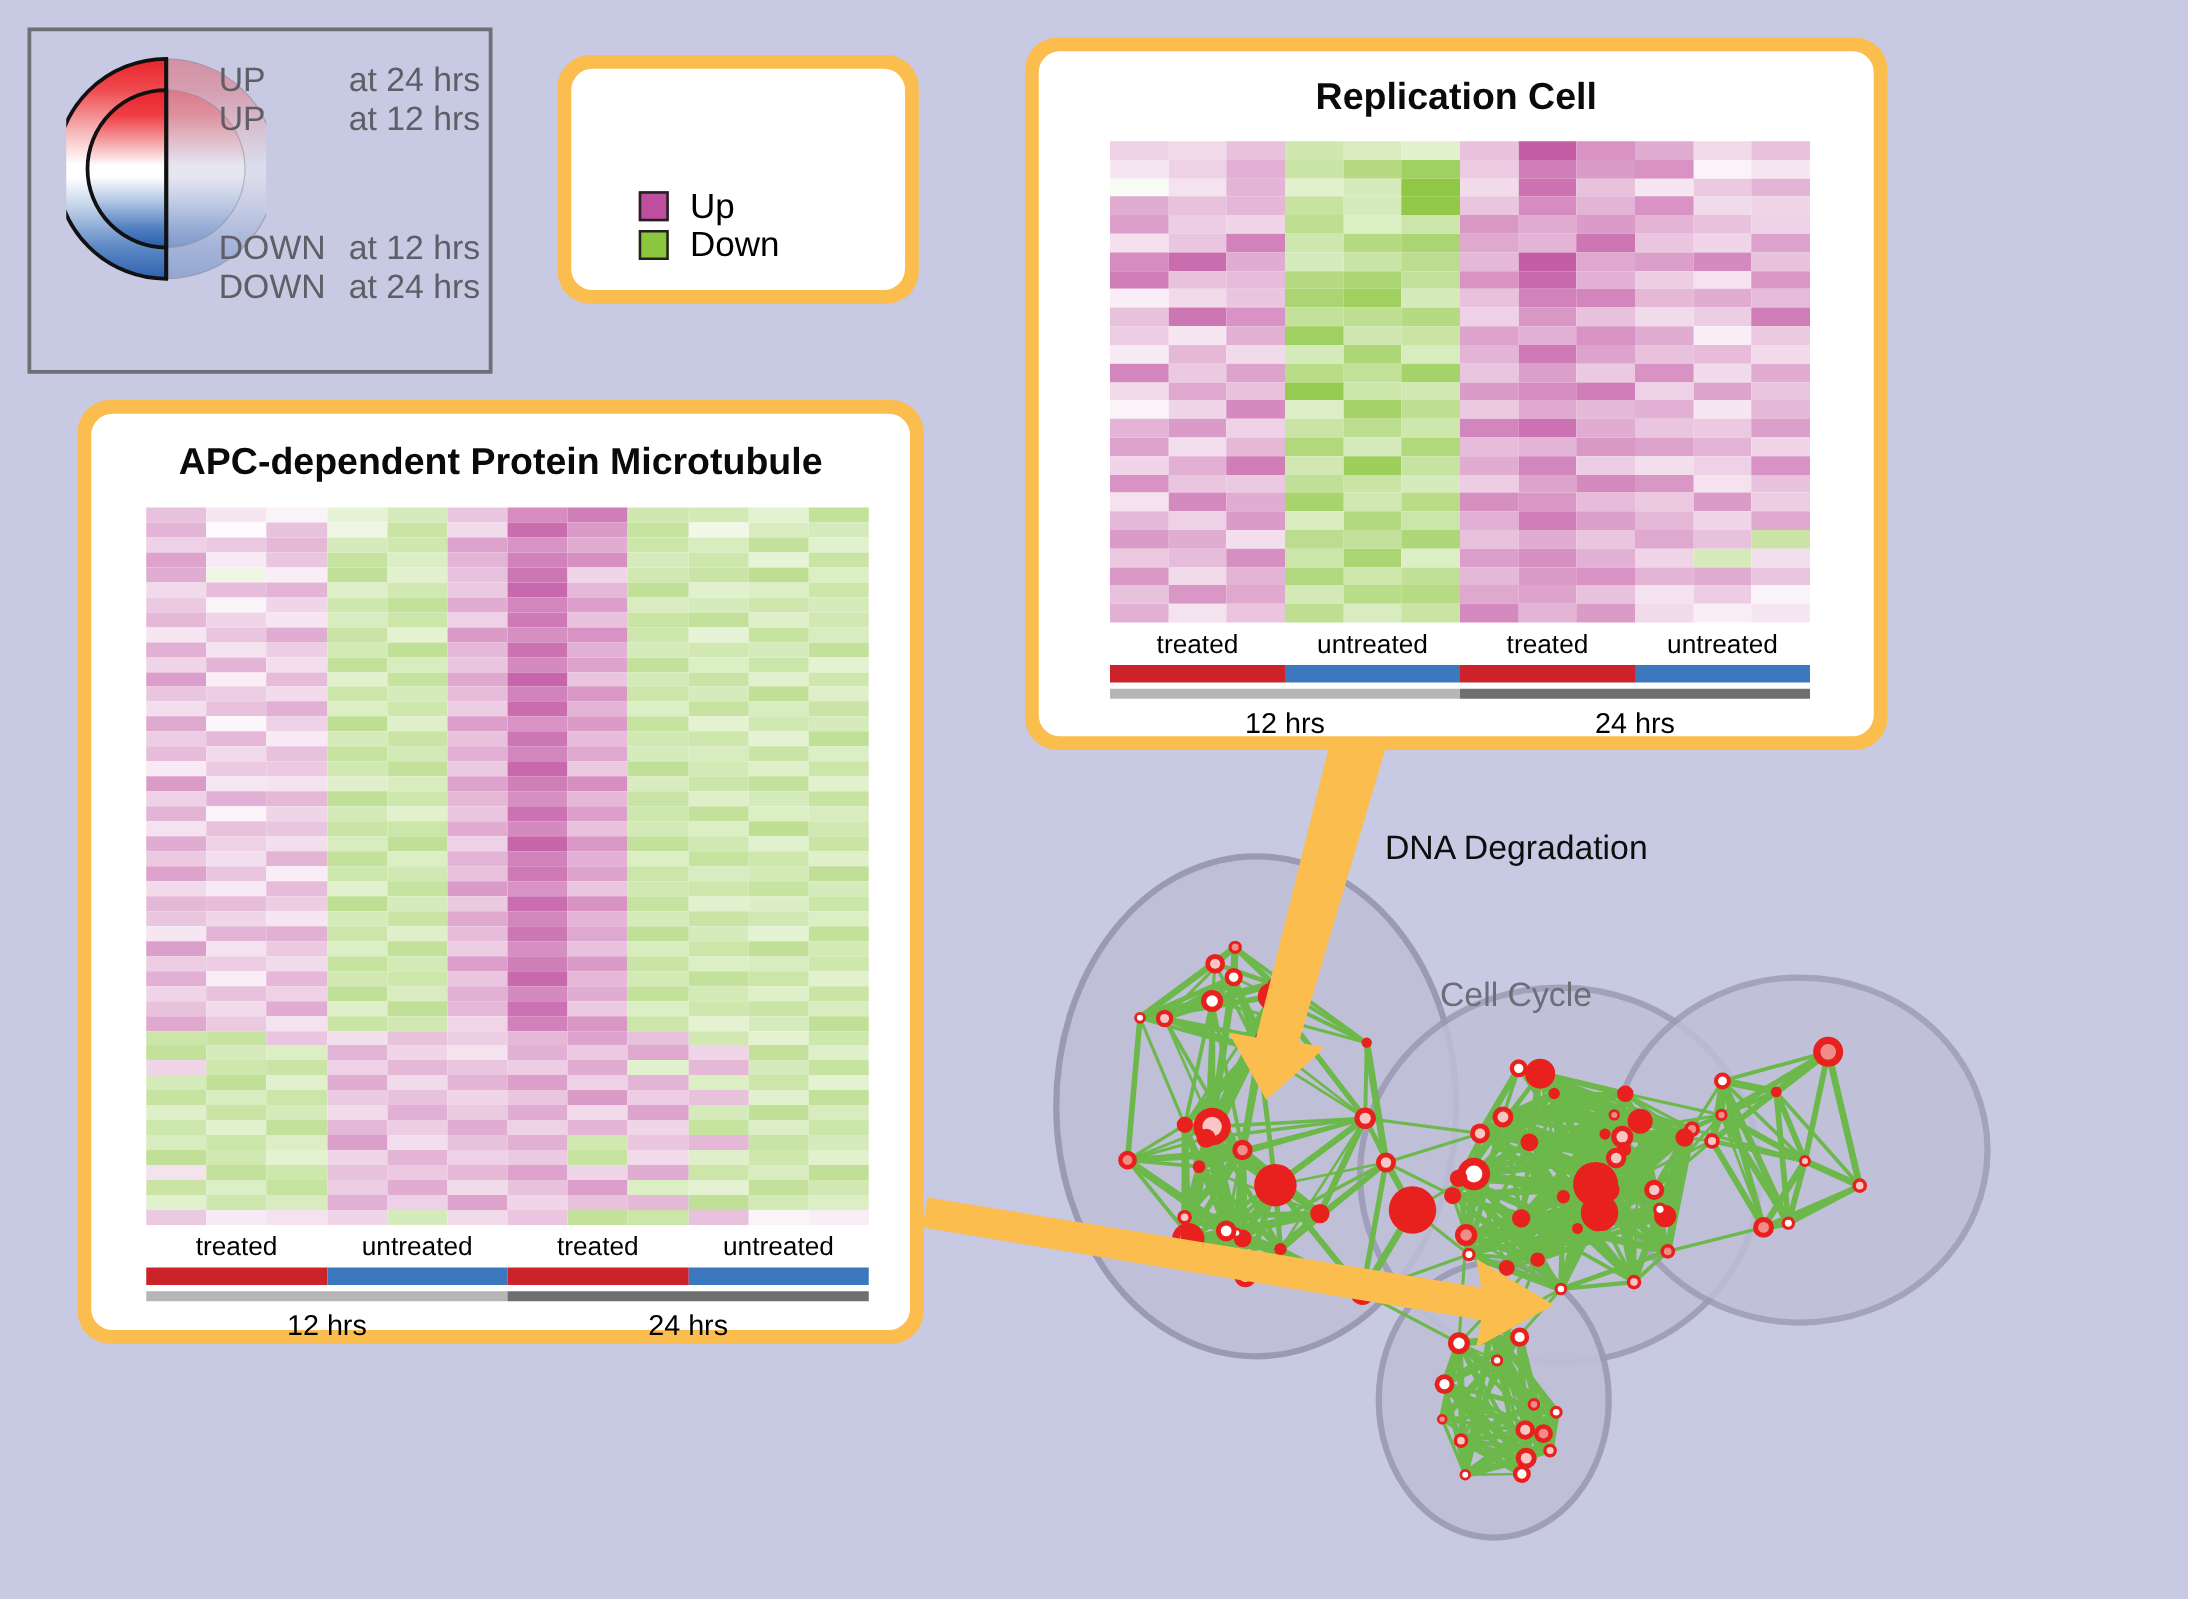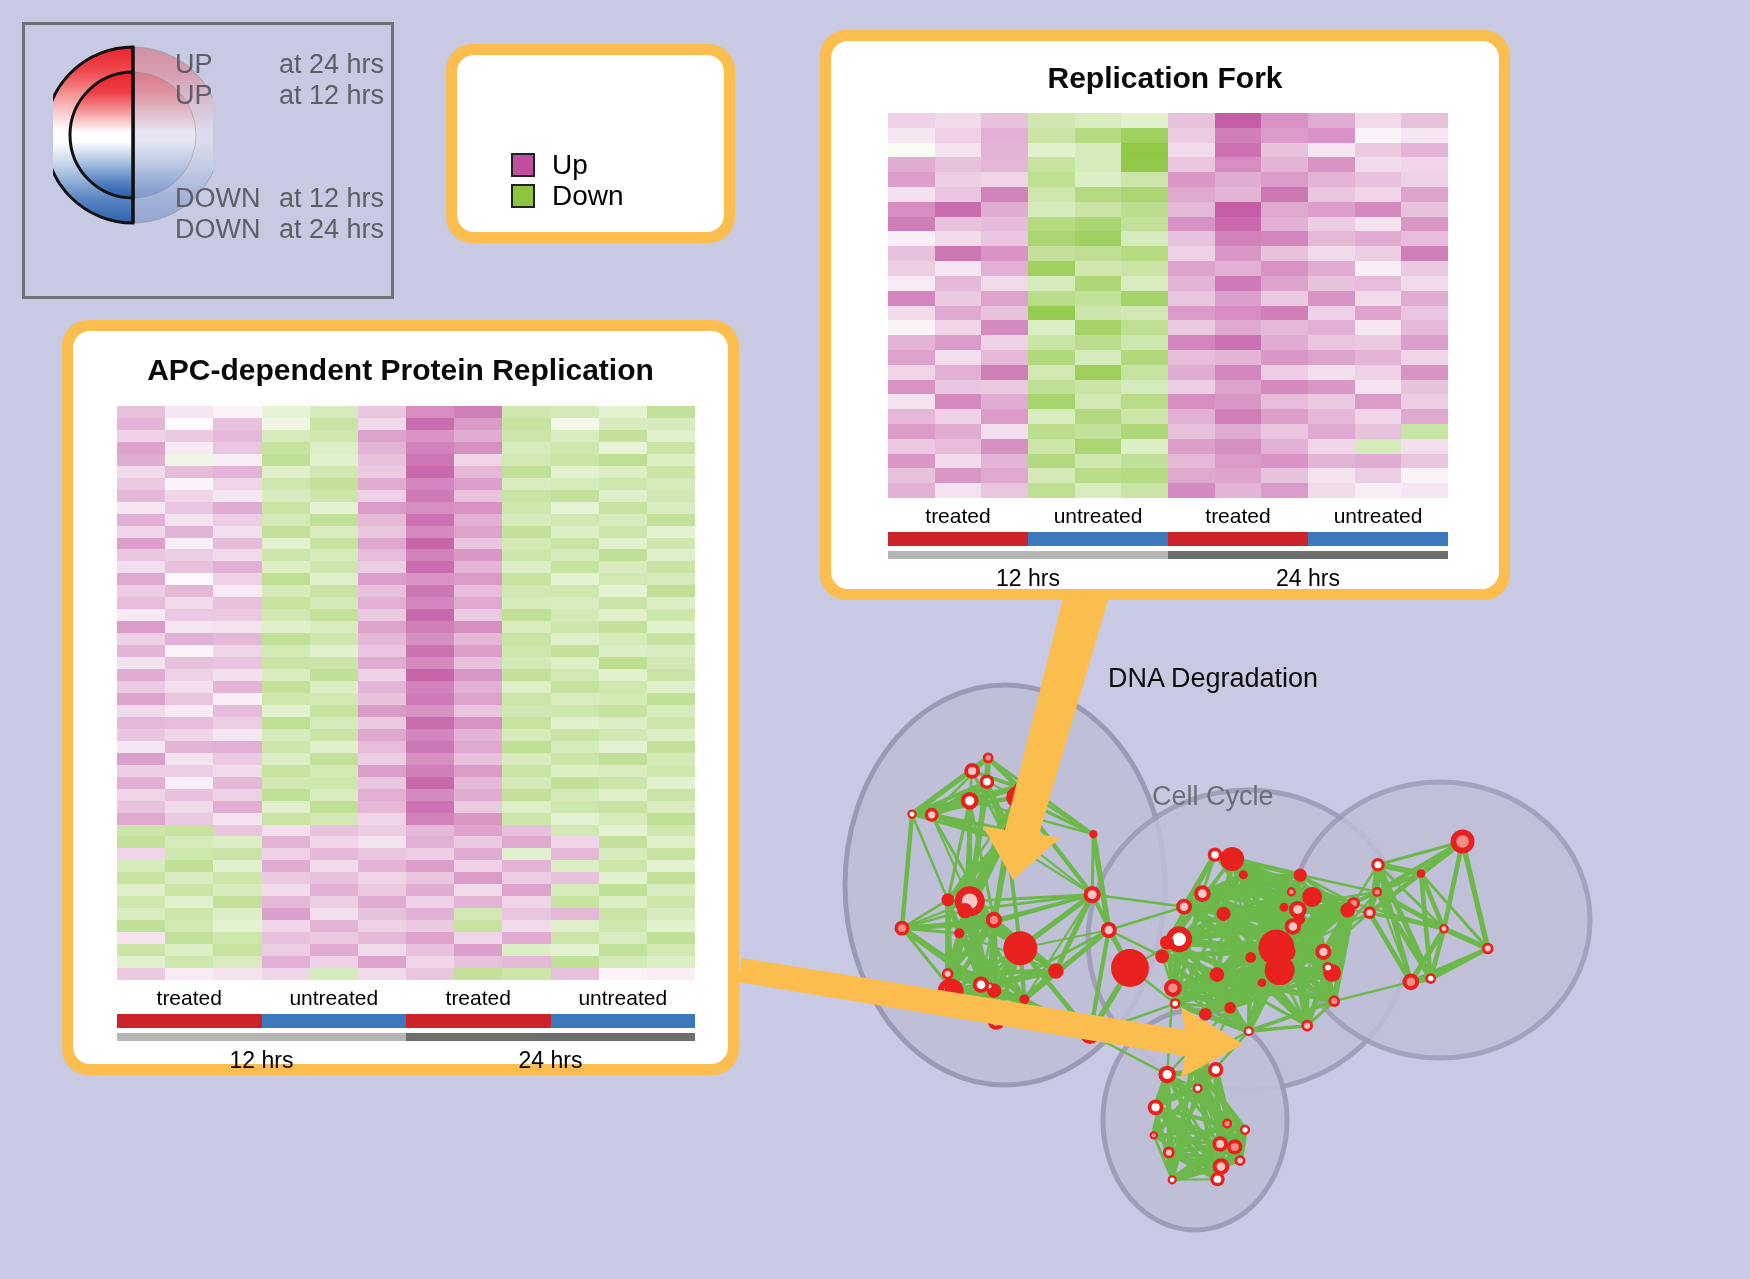--- a/index.html
+++ b/index.html
@@ -168,21 +168,21 @@
       <div class="key-row">
         <span class="key-swatch" style="background:#8cc63e"></span>
         <span class="key-label">Down</span>
       </div>
     </div>
   </div>
 </div>
 
 <div class="abs panel" id="repfork-panel">
   <div class="panel-inner">
-    <div class="panel-title">Replication Fork</div>
+    <div class="panel-title">Replication Cell</div>
     <div class="hm-wrap" style="left:57px;top:72px;width:560px;height:385px;">
       <div class="hm-grid" id="hm-rep" style="height: 100%; grid-template-columns: repeat(12, 1fr); grid-template-rows: repeat(26, 1fr);">
           <div class="hm-cell" style="background: rgb(238, 209, 230);"></div>
           <div class="hm-cell" style="background: rgb(241, 218, 234);"></div>
           <div class="hm-cell" style="background: rgb(232, 193, 221);"></div>
           <div class="hm-cell" style="background: rgb(208, 232, 176);"></div>
           <div class="hm-cell" style="background: rgb(217, 236, 191);"></div>
           <div class="hm-cell" style="background: rgb(225, 240, 205);"></div>
           <div class="hm-cell" style="background: rgb(232, 193, 221);"></div>
           <div class="hm-cell" style="background: rgb(196, 93, 166);"></div>
@@ -510,21 +510,21 @@
     </div>
     <div class="hrs-labels" style="left:57px;top:524px;width:560px;">
       <div style="width:50%">12 hrs</div>
       <div style="width:50%">24 hrs</div>
     </div>
   </div>
 </div>
 
 <div class="abs panel" id="apc-panel">
   <div class="panel-inner">
-    <div class="panel-title">APC-dependent Protein Replication</div>
+    <div class="panel-title">APC-dependent Protein Microtubule</div>
     <div class="hm-wrap" style="left:44px;top:75px;width:578px;height:574px;">
       <div class="hm-grid" id="hm-apc" style="height: 100%; grid-template-columns: repeat(12, 1fr); grid-template-rows: repeat(48, 1fr);">
           <div class="hm-cell" style="background: rgb(232, 193, 221);"></div>
           <div class="hm-cell" style="background: rgb(246, 230, 241);"></div>
           <div class="hm-cell" style="background: rgb(250, 243, 248);"></div>
           <div class="hm-cell" style="background: rgb(231, 243, 214);"></div>
           <div class="hm-cell" style="background: rgb(214, 235, 187);"></div>
           <div class="hm-cell" style="background: rgb(234, 197, 223);"></div>
           <div class="hm-cell" style="background: rgb(214, 140, 192);"></div>
           <div class="hm-cell" style="background: rgb(208, 126, 184);"></div>

